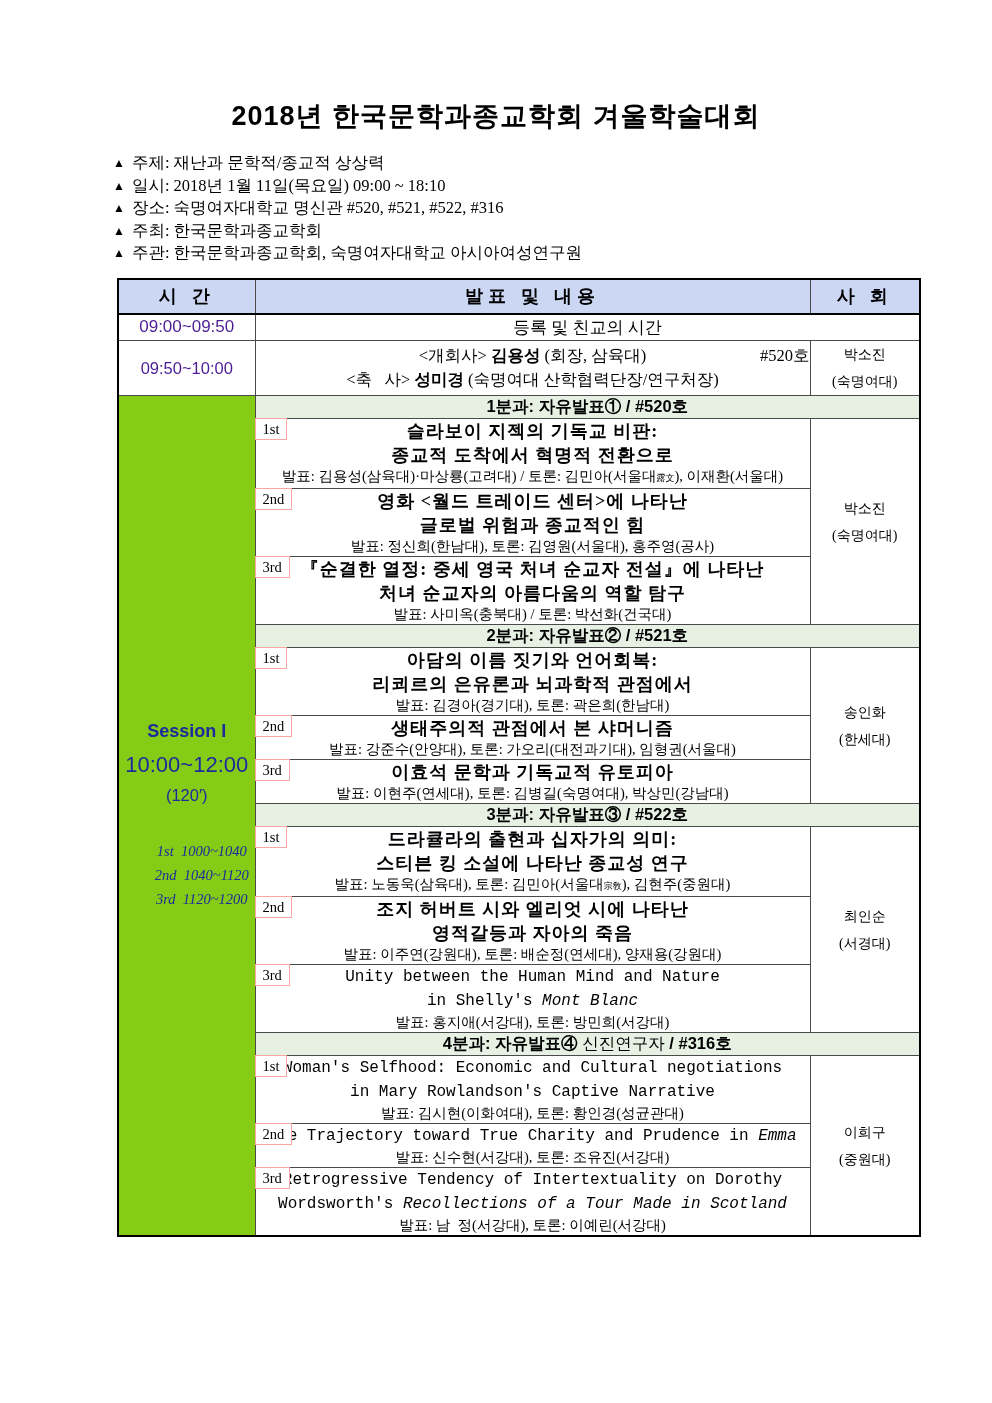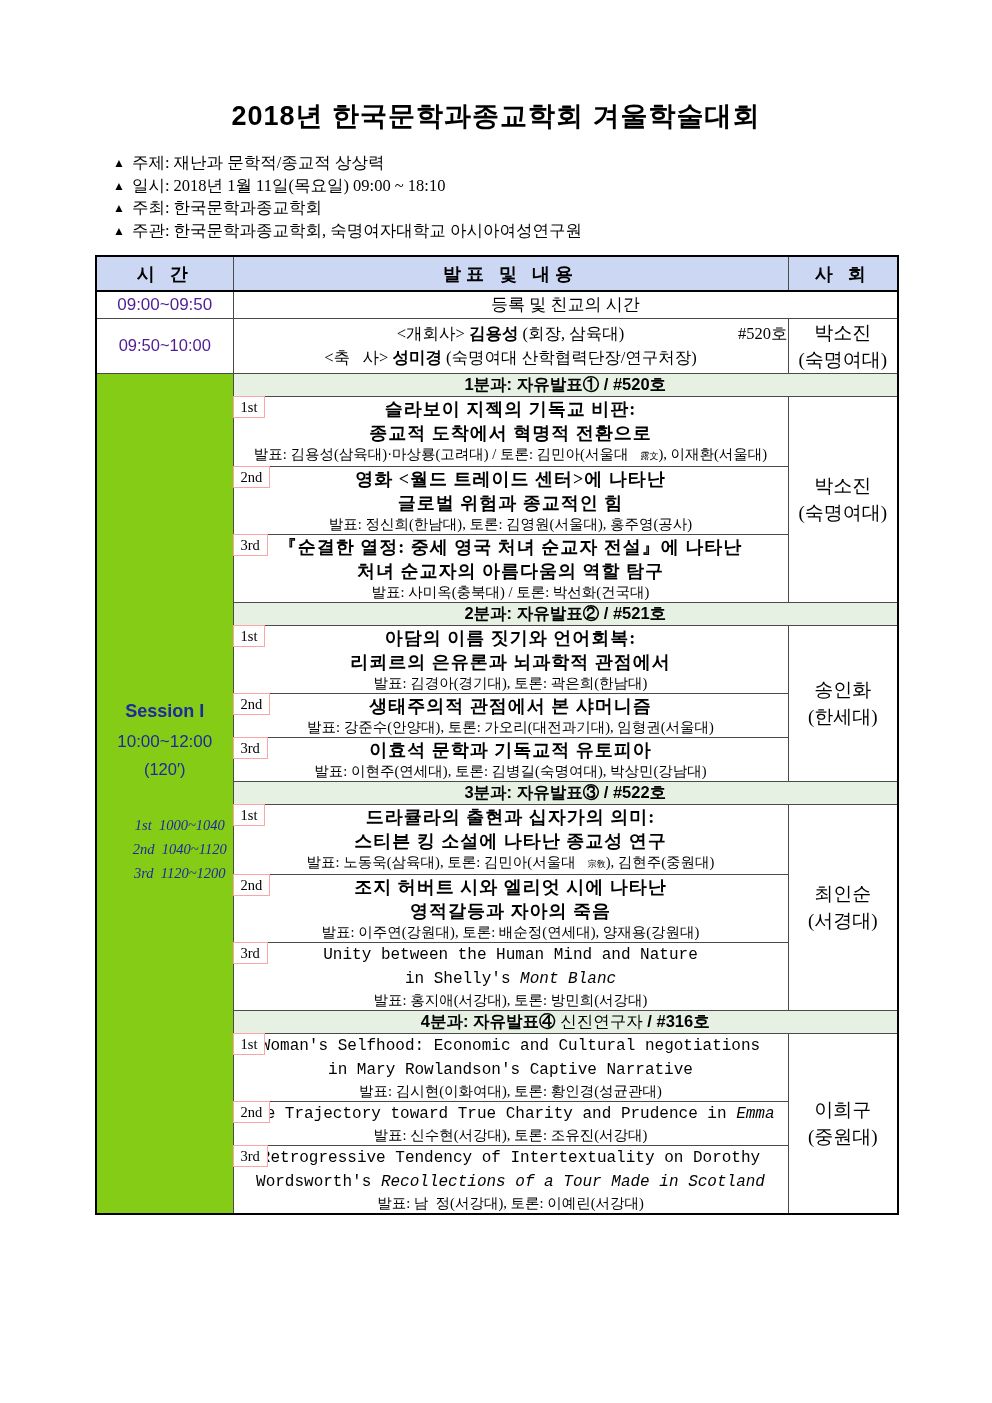--- a/index.html
+++ b/index.html
@@ -27,21 +27,21 @@
 
   table.program {
     border-collapse: collapse;
     width: 802px;
     table-layout: fixed;
   }
   table.program col.c-time { width: 137px; }
   table.program col.c-main { width: 555px; }
   table.program col.c-mod  { width: 110px; }
 
-  table.program { border: 2px solid #000; }
+  table.program { border: 2px solid #000; margin-left: 22px; }
   table.program th, table.program td {
     border: 1px solid #4a4a4a;
     padding: 0;
     text-align: center;
     vertical-align: middle;
   }
 
   tr.head-row th {
     background: #ccd7f4;
     height: 35px;
@@ -58,30 +58,30 @@
     font-size: 16.5px;
   }
   tr.reg-row td { height: 27px; font-size: 17px; }
   tr.open-row td { height: 52px; }
 
   .open-cell { text-align: left; padding: 2px 8px 3px 10px; font-size: 16.5px; }
   .open-line { position: relative; line-height: 24px; white-space: pre-wrap; }
   .open-line b { font-weight: bold; }
   .room-tag { position: absolute; right: 0; top: 0; }
 
-  .mod-cell { font-size: 19px; line-height: 27px; }
+  .mod-cell { font-size: 14px; line-height: 27px; }
 
   .session-cell {
     background: #84cc16;
     vertical-align: middle;
     color: #1f2a9b;
     font-family: "Liberation Sans", sans-serif;
   }
   .session-name { font-weight: bold; font-size: 18px; margin-bottom: 10px; }
-  .session-time { font-size: 17px; margin-bottom: 8px; }
+  .session-time { font-size: 22px; margin-bottom: 8px; }
   .session-dur  { font-size: 16.5px; margin-bottom: 34px; }
   .session-slot { font-family: "Liberation Serif", serif; font-style: italic;
                   font-size: 14.5px; line-height: 24px; white-space: pre-wrap; padding-left: 30px; }
 
   td.section-header {
     background: #e6f1e4;
     height: 20px;
     font-family: "Liberation Sans", sans-serif;
     font-size: 16.5px;
   }
@@ -92,32 +92,33 @@
     position: absolute; top: -1px; left: -1px;
     border: 1px solid #fca5a5; background: #fff;
     font-size: 14.5px; line-height: 20px; padding: 0 7px;
   }
   .p-title { text-align: center; }
   .p-title .line { line-height: 24px; }
   .p-title.ko .line { font-weight: bold; font-size: 18px; letter-spacing: 1px; }
   .p-title.en .line { font-family: "Liberation Mono", monospace; font-weight: normal; font-size: 16px; }
   .p-title .it { font-style: italic; }
   .p-info { text-align: center; font-size: 14.5px; line-height: 19px; white-space: pre-wrap; }
-  .p-info .small { font-size: 9px; padding-left: 12px; }
+  .p-info .small { font-size: 9px; }
 </style>
 </head>
 <body>
 
 <div class="page">
 
   <div class="doc-title">2018년  한국문학과종교학회  겨울학술대회</div>
 
   <div class="meta" id="meta-list">
       <div class="meta-line"><span class="tri">▲</span><span>주제: 재난과 문학적/종교적 상상력</span></div>
       <div class="meta-line"><span class="tri">▲</span><span>일시: 2018년 1월 11일(목요일) 09:00 ~ 18:10</span></div>
+      <div class="meta-line"><span class="tri">▲</span><span>장소: 숙명여자대학교 명신관 #520, #521, #522, #316</span></div>
       <div class="meta-line"><span class="tri">▲</span><span>주최: 한국문학과종교학회</span></div>
       <div class="meta-line"><span class="tri">▲</span><span>주관: 한국문학과종교학회, 숙명여자대학교 아시아여성연구원</span></div>
     </div>
 
   <table class="program">
     <colgroup>
         <col class="c-time">
         <col class="c-main">
         <col class="c-mod">
       </colgroup>

